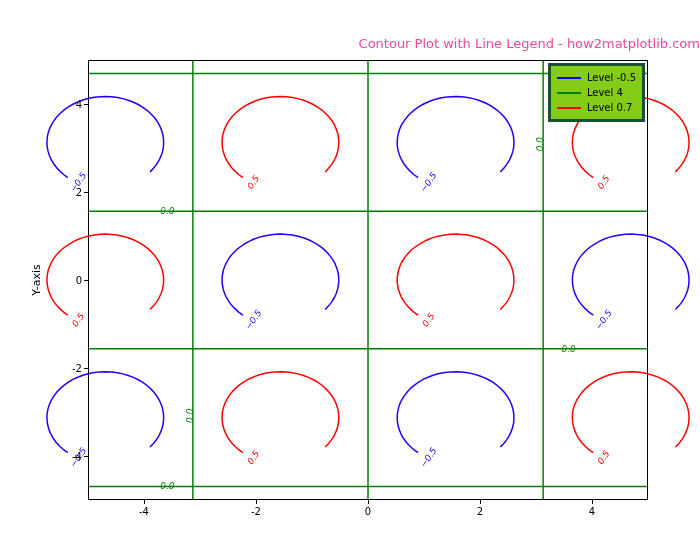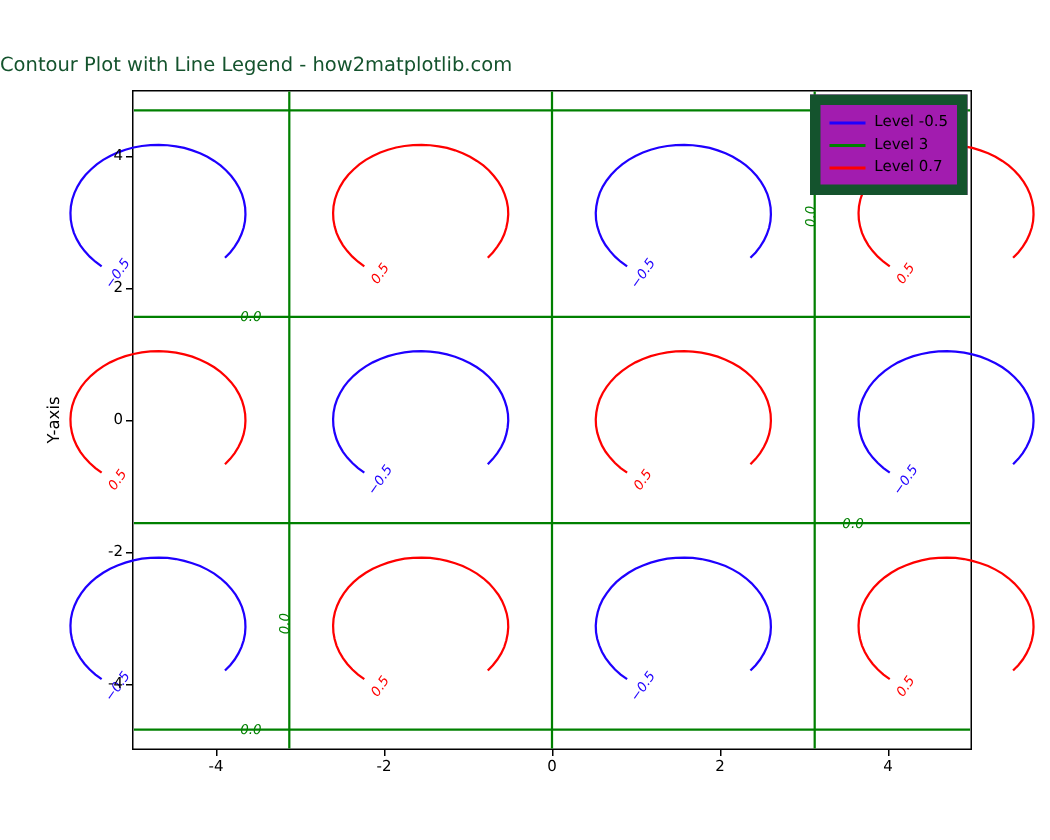--- a/index.html
+++ b/index.html
@@ -1,27 +1,27 @@
 <!DOCTYPE html>
 <html><head>
 <meta charset="utf-8">
 <style>
   html,body{margin:0;padding:0;background:#fff;font-family:"DejaVu Sans",Arial,sans-serif;}
   #stage{position:relative;width:700px;height:560px;background:#fff;}
   #plot{position:absolute;left:88px;top:60px;width:560px;height:440px;
         border:1px solid #000;box-sizing:border-box;}
   svg.contours{position:absolute;left:0;top:0;width:100%;height:100%;overflow:visible;}
-  .title{position:absolute;left:0;right:0;top:36px;text-align:left;font-size:13px;color:#14532d;}
+  .title{position:absolute;left:0;right:0;top:36px;text-align:right;font-size:13px;color:#ec4899;}
   .xlabel{position:absolute;left:88px;width:560px;top:526px;text-align:center;font-size:11px;}
   .ylabel{position:absolute;left:36px;top:280px;transform:translate(-50%,-50%) rotate(-90deg);
           font-size:11px;white-space:nowrap;}
   .tickx{position:absolute;font-size:10px;transform:translate(-50%,0);}
   .ticky{position:absolute;font-size:10px;transform:translate(-100%,-50%);}
   .tickmark{position:absolute;background:#000;}
-  .legend{position:absolute;right:2px;top:2px;background:#a21caf;border:7px solid #14532d;
+  .legend{position:absolute;right:2px;top:2px;background:#84cc16;border:3px solid #14532d;
           font-size:10px;padding:4px 6px;}
   .legend .row{display:flex;align-items:center;gap:6px;height:15px;}
   .legend .swatch{width:24px;height:0;border-top:2px solid;}
   .clabel{font-size:9px;font-style:italic;fill-opacity:1;}
 </style>
 </head>
 <body>
 <div id="stage">
 
 <div class="title">Contour Plot with Line Legend - how2matplotlib.com</div>
@@ -67,21 +67,21 @@
         <path d="M506.2 393.5 L502.0 390.5 L498.2 387.1 L494.8 383.4 L491.9 379.5 L489.5 375.4 L487.6 371.1 L486.3 366.7 L485.5 362.2 L485.3 357.7 L485.6 353.2 L486.5 348.7 L488.0 344.4 L490.0 340.1 L492.5 336.1 L495.5 332.2 L499.0 328.6 L502.9 325.3 L507.2 322.3 L511.8 319.6 L516.8 317.4 L522.0 315.5 L527.5 314.0 L533.1 312.9 L538.8 312.3 L544.5 312.2 L550.3 312.4 L556.0 313.1 L561.5 314.3 L566.9 315.9 L572.1 317.8 L577.0 320.2 L581.6 322.9 L585.8 326.0 L589.6 329.4 L593.0 333.1 L595.9 337.0 L598.3 341.1 L600.2 345.3 L601.5 349.7 L602.3 354.2 L602.5 358.7 L602.2 363.2 L601.3 367.7 L599.8 372.1 L597.8 376.3 L595.3 380.4 L592.3 384.2 L588.8 387.8 " stroke="#ff0000" fill="none" stroke-width="1.5"></path>
         <text x="519.1107707079938" y="399.9900649894683" class="clabel" fill="#ff0000" text-anchor="middle" transform="rotate(-55 519.1107707079938 399.9900649894683)">0.5</text>
       </svg>
   <div class="legend">
     <div class="row">
       <span class="swatch" style="border-color:#1f00ff"></span>
       <span>Level -0.5</span>
     </div>
     <div class="row">
       <span class="swatch" style="border-color:#008000"></span>
-      <span>Level 3</span>
+      <span>Level 4</span>
     </div>
     <div class="row">
       <span class="swatch" style="border-color:#ff0000"></span>
       <span>Level 0.7</span>
     </div>
   </div>
 </div>
 
 <div class="tickmark" style="left: 144px; top: 500px; width: 1px; height: 4px;"></div>
     <div class="tickx" style="left: 144px; top: 506px;">-4</div>

